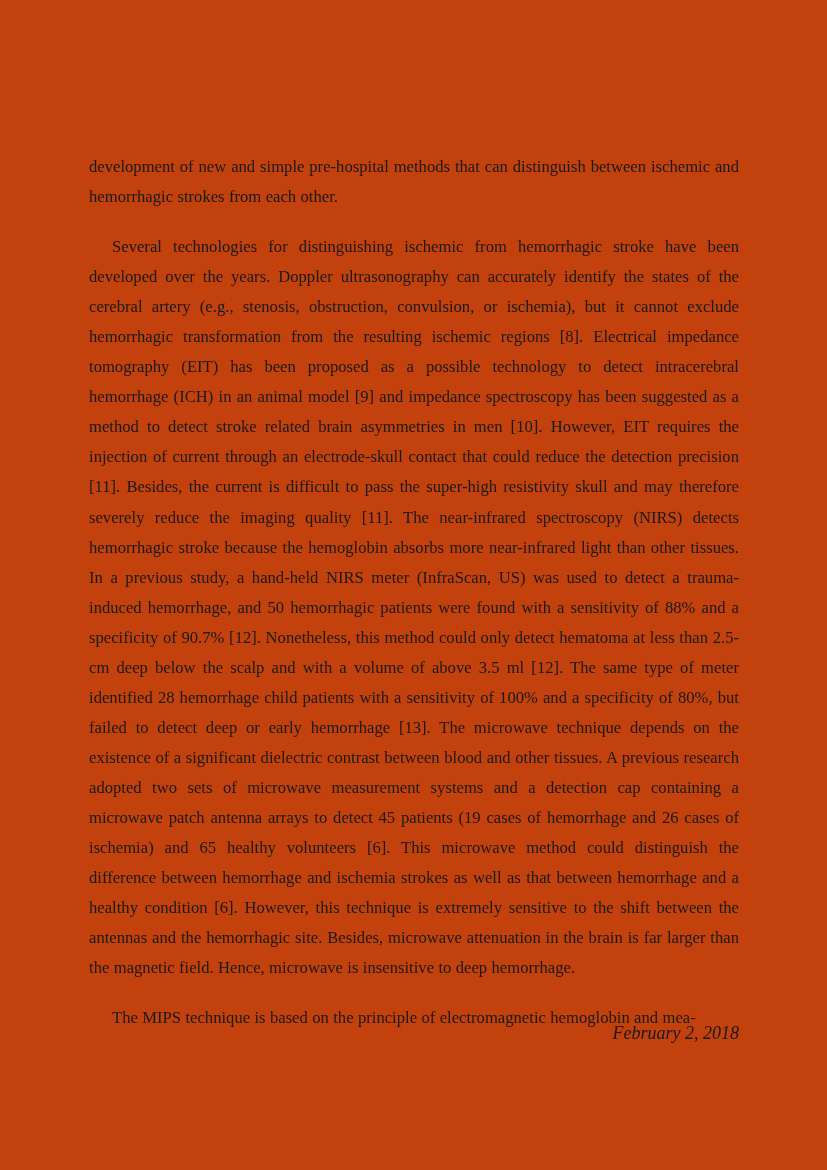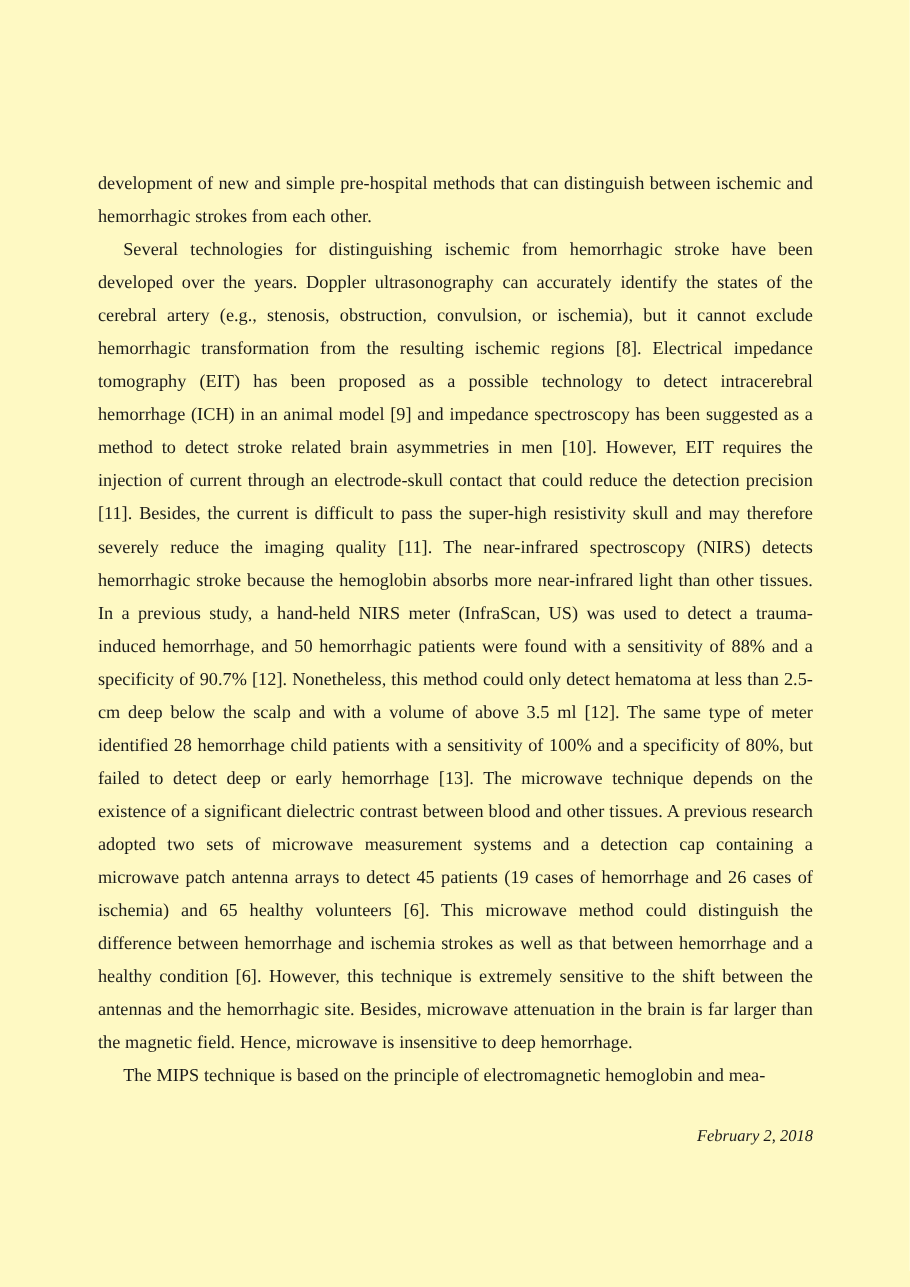--- a/index.html
+++ b/index.html
@@ -14,21 +14,21 @@
     overflow: hidden;
     font-family: "Liberation Serif", "DejaVu Serif", serif;
     color: #1a1a1a;
   }
   .page {
     position: absolute;
     left: 0;
     top: 0;
     width: 827px;
     height: 1170px;
-    background: #fef9c3;
+    background: #c2410c;
   }
   .text-column {
     position: absolute;
     left: 89px;
     top: 152px;
     width: 650px;
   }
   p.body-par {
     margin: 0;
     padding: 0;
@@ -36,28 +36,29 @@
     line-height: 30.05px;
     text-align: justify;
     text-justify: inter-word;
     letter-spacing: 0.02px;
     word-spacing: 0.2px;
     -webkit-hyphens: none;
     hyphens: none;
   }
   p.body-par.indent {
     text-indent: 23px;
+    margin-top: 20px;
   }
   .footer-date {
     position: absolute;
     left: 89px;
     top: 1025px;
     width: 650px;
     text-align: right;
-    font-size: 15px;
+    font-size: 18px;
     font-style: italic;
     font-family: "Liberation Serif", "DejaVu Serif", serif;
     line-height: 17px;
     color: #1a1a1a;
   }
 </style>
 </head>
 <body>
 
 <div class="page">

